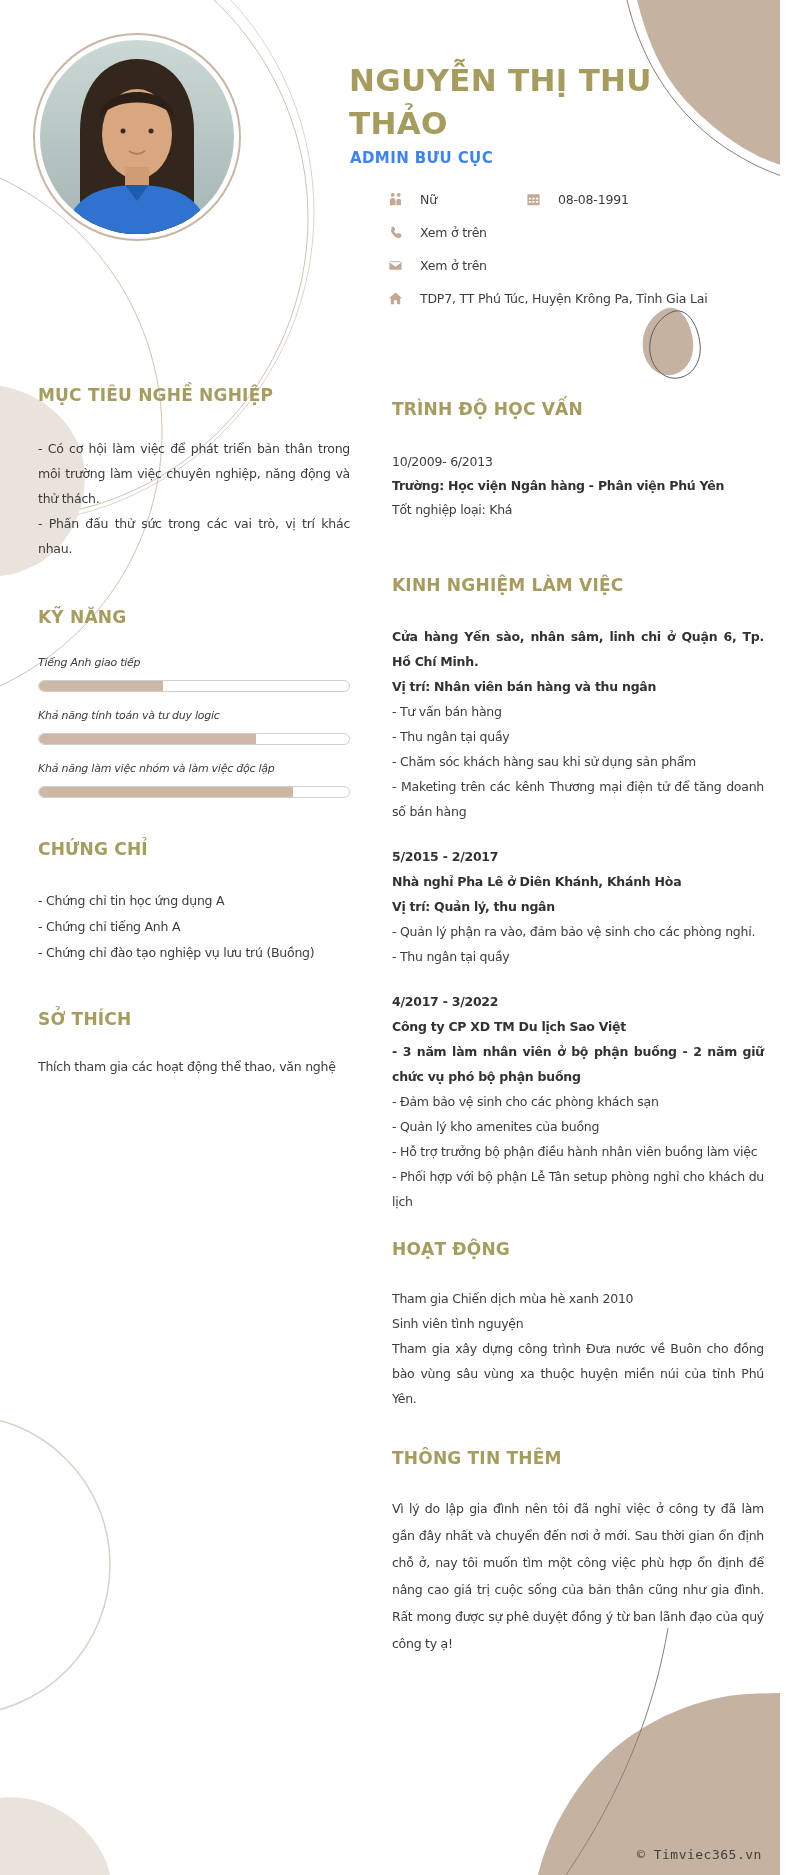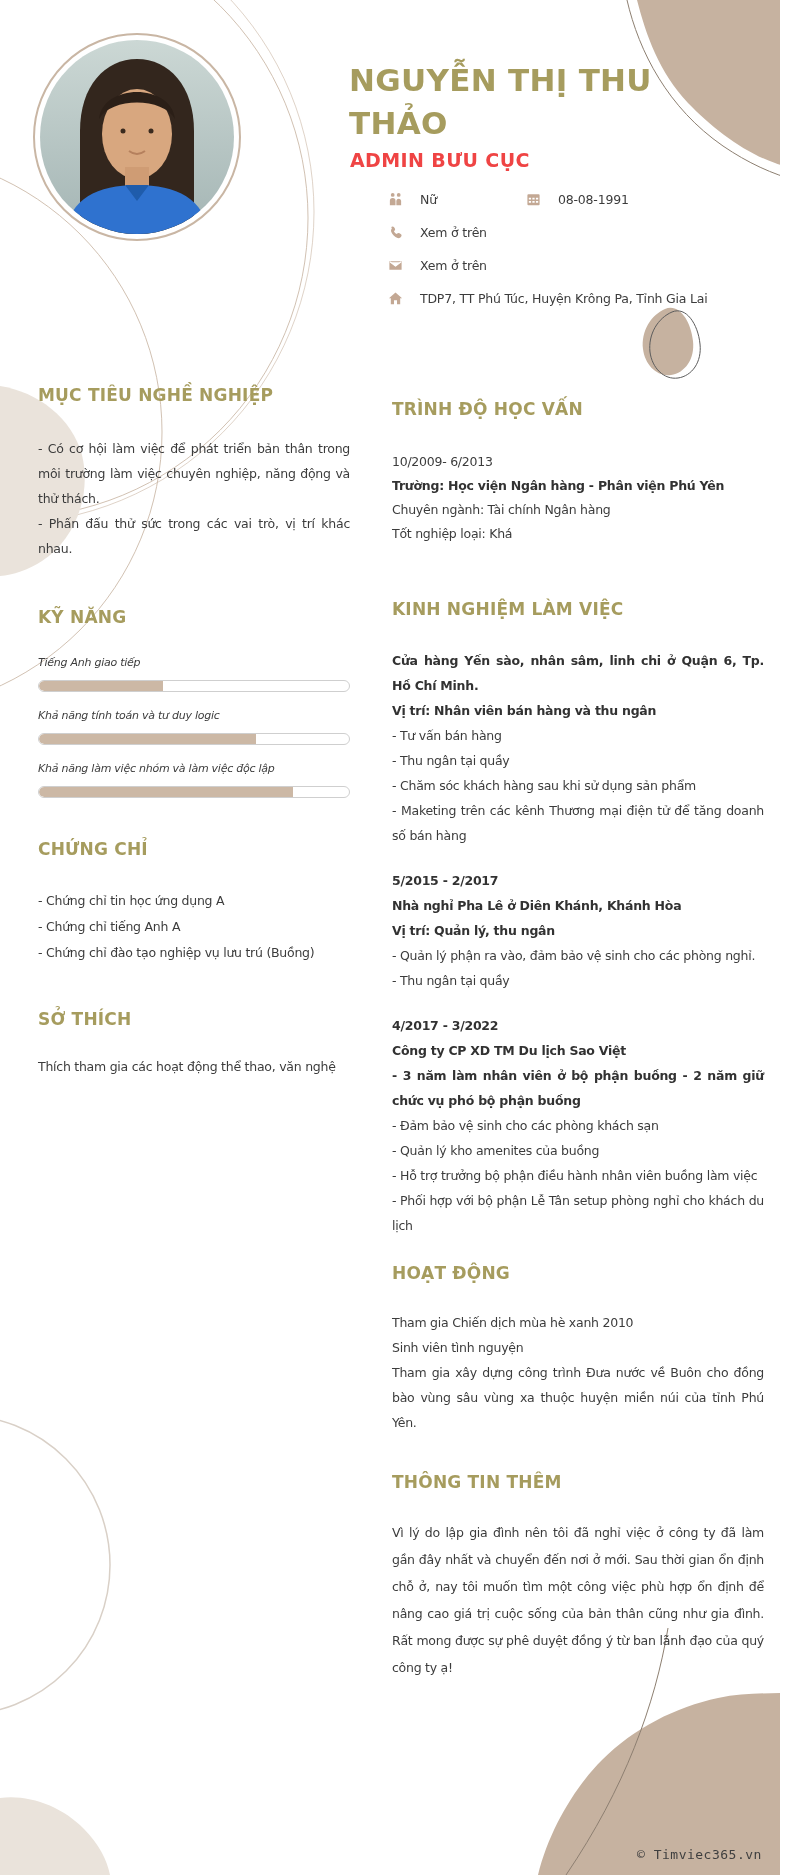--- a/index.html
+++ b/index.html
@@ -7,21 +7,21 @@
         font-family:"DejaVu Sans","Liberation Sans",sans-serif;color:#3c3c3c;}
   .decor{position:absolute;left:0;top:0;z-index:0;pointer-events:none;}
   .z{position:absolute;z-index:2;}
 
   
   .photo-ring{position:absolute;left:33px;top:33px;width:204px;height:204px;
               border:2px solid #c9b6a4;border-radius:50%;z-index:2;}
   .photo{position:absolute;left:39px;top:39px;z-index:3;}
   .name{left:349px;top:38px;width:330px;font-size:31px;line-height:43px;font-weight:700;
         color:#a69c5e;letter-spacing:.3px;}
-  .job-title{left:350px;top:149px;font-size:19px;font-weight:700;color:#ef4444;letter-spacing:.4px;}
+  .job-title{left:350px;top:149px;font-size:15px;font-weight:700;color:#3b82f6;letter-spacing:.4px;}
   .info{left:388px;top:192px;width:390px;font-size:12.5px;letter-spacing:-.2px;}
   .info-row{display:flex;align-items:flex-start;height:20px;margin-bottom:13px;gap:19px;}
   .info-cell{display:flex;align-items:center;}
   .info-cell.first{width:119px;}
   .ic{width:15px;height:15px;margin-right:17px;flex:0 0 15px;}
   .ic svg{display:block;width:15px;height:15px;fill:#c3a894;}
 
   
   .col-left{left:38px;top:384px;width:312px;}
   .col-right{left:392px;top:398px;width:372px;}
@@ -213,21 +213,20 @@
     </section>
 
   </div>
 
   <div class="z col-right">
 
     <section class="sec-edu">
       <h2 class="h2">TRÌNH ĐỘ HỌC VẤN</h2>
       <p class="edu-line">10/2009- 6/2013</p>
       <p class="edu-line b">Trường: Học viện Ngân hàng - Phân viện Phú Yên</p>
-      <p class="edu-line">Chuyên ngành: Tài chính Ngân hàng</p>
       <p class="edu-line">Tốt nghiệp loại: Khá</p>
     </section>
 
     <section class="sec-exp">
       <h2 class="h2">KINH NGHIỆM LÀM VIỆC</h2>
 
       <div class="job">
         <p class="t b just">Cửa hàng Yến sào, nhân sâm, linh chi ở Quận 6, Tp. Hồ Chí Minh.</p>
         <p class="t b">Vị trí: Nhân viên bán hàng và thu ngân</p>
         <p class="t just">- Tư vấn bán hàng</p>

